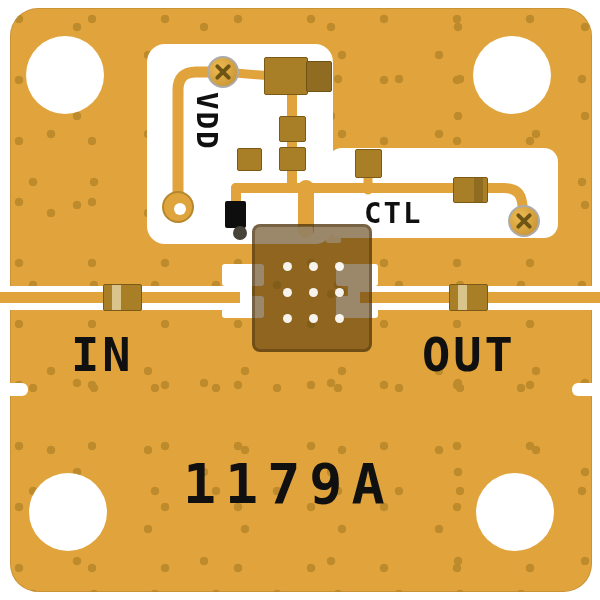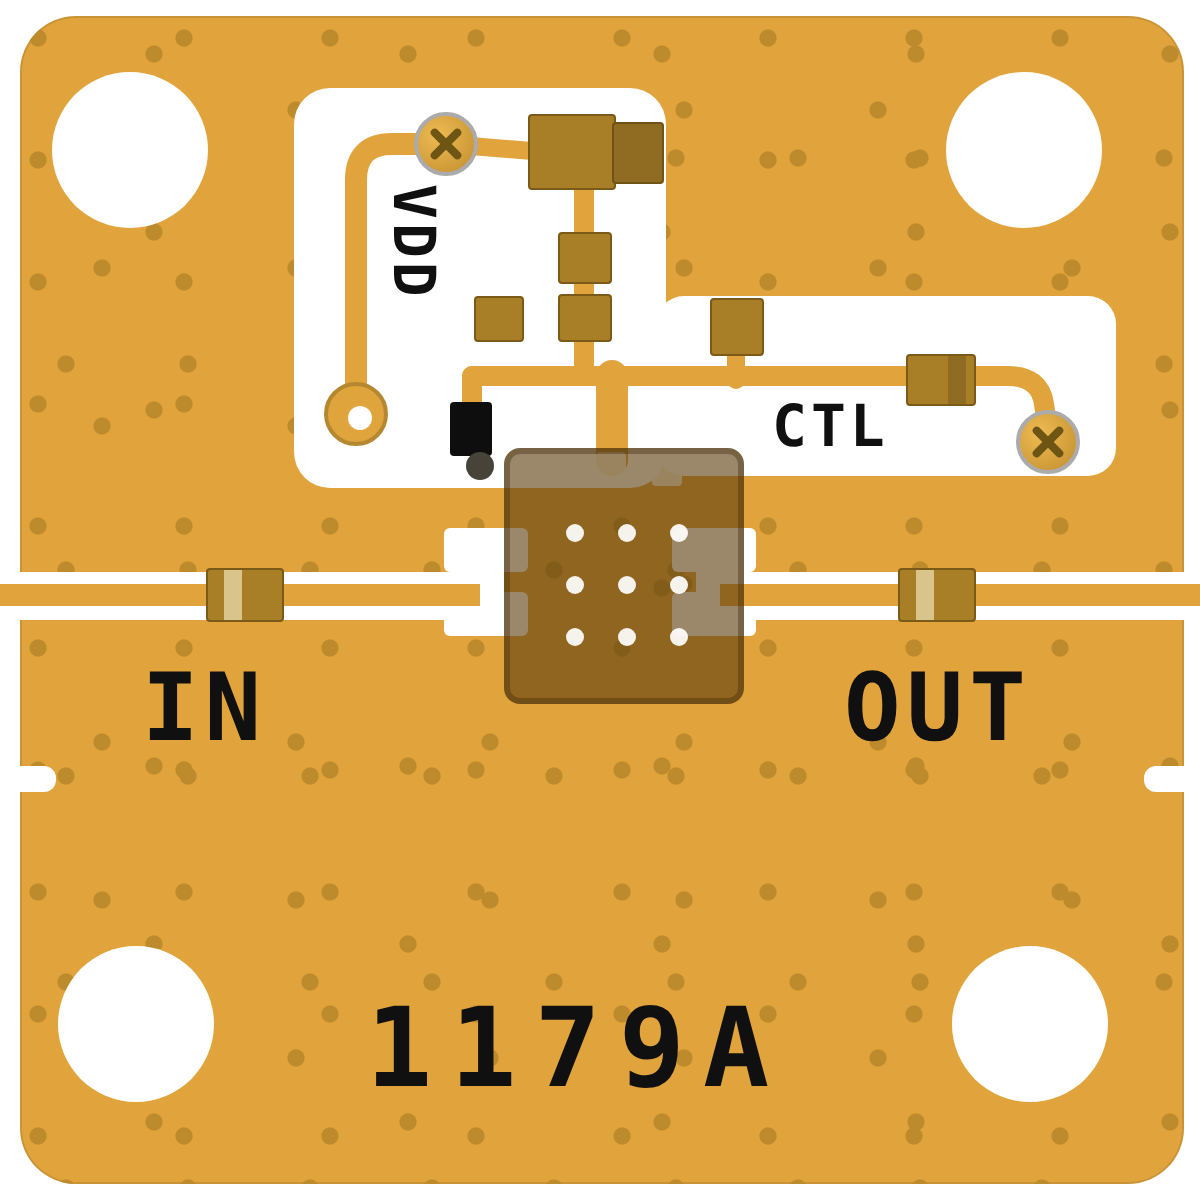--- a/index.html
+++ b/index.html
@@ -124,18 +124,18 @@
   <div class="abs chip-dot" style="left:309px;top:262px;"></div>
   <div class="abs chip-dot" style="left:335px;top:262px;"></div>
   <div class="abs chip-dot" style="left:283px;top:288px;"></div>
   <div class="abs chip-dot" style="left:309px;top:288px;"></div>
   <div class="abs chip-dot" style="left:335px;top:288px;"></div>
   <div class="abs chip-dot" style="left:283px;top:314px;"></div>
   <div class="abs chip-dot" style="left:309px;top:314px;"></div>
   <div class="abs chip-dot" style="left:335px;top:314px;"></div>
 
   <div class="abs lbl lbl-vdd" style="left:190px;top:92px;">VDD</div>
-  <div class="abs lbl lbl-ctl" style="left:386px;top:196px;">CTL</div>
+  <div class="abs lbl lbl-ctl" style="left:364px;top:196px;">CTL</div>
   <div class="abs lbl lbl-io" style="left:422px;top:327px;">OUT</div>
   <div class="abs lbl lbl-io" style="left:71px;top:327px;">IN</div>
-  <div class="abs lbl lbl-pn" style="left:183px;top:492px;">1179A</div>
+  <div class="abs lbl lbl-pn" style="left:183px;top:452px;">1179A</div>
 
 </div>
 
 </body></html>

